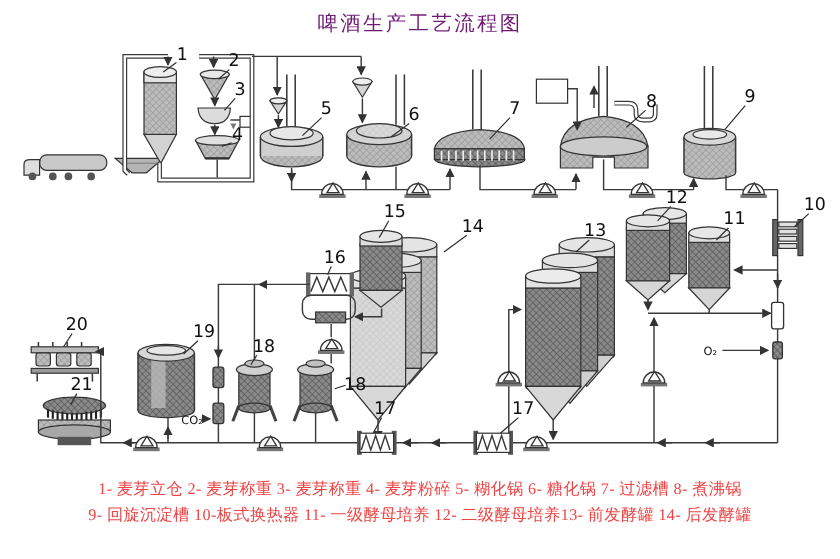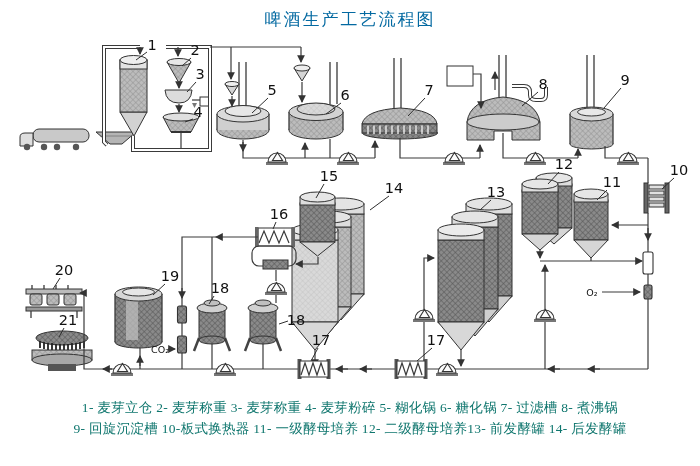--- a/index.html
+++ b/index.html
@@ -1,23 +1,23 @@
 <!DOCTYPE html>
 <html><head>
 <meta charset="utf-8">
 <style>
   html,body{margin:0;padding:0;background:#fff;}
   #page{position:relative;width:700px;height:466px;background:#fff;overflow:hidden;
         font-family:"Liberation Sans","DejaVu Sans",sans-serif;}
   #title{position:absolute;top:8px;left:0;width:700px;text-align:center;
          font-family:"Liberation Serif","DejaVu Serif",serif;font-size:17px;
-         letter-spacing:2px;color:#0369a1;}
+         letter-spacing:2px;color:#701a75;}
   .cap{position:absolute;left:0;width:700px;text-align:center;
        font-family:"Liberation Serif","DejaVu Serif",serif;font-size:13.5px;
-       color:#0f766e;letter-spacing:.3px;white-space:nowrap;}
+       color:#ef4444;letter-spacing:.3px;white-space:nowrap;}
   #cap1{top:399px;} #cap2{top:420px;} #cap3{top:440px;}
   svg{position:absolute;top:0;left:0;}
   .v{stroke:#333;stroke-width:1;}
   .pipe{stroke:#3a3a3a;stroke-width:1.2;fill:none;}
   .p2o{stroke:#3a3a3a;stroke-width:4;fill:none;}
   .p2i{stroke:#ffffff;stroke-width:2;fill:none;}
   .chim{stroke:#3a3a3a;stroke-width:1.3;fill:none;}
   .slat{stroke:#ededed;stroke-width:1.4;}
 </style>
 </head>

